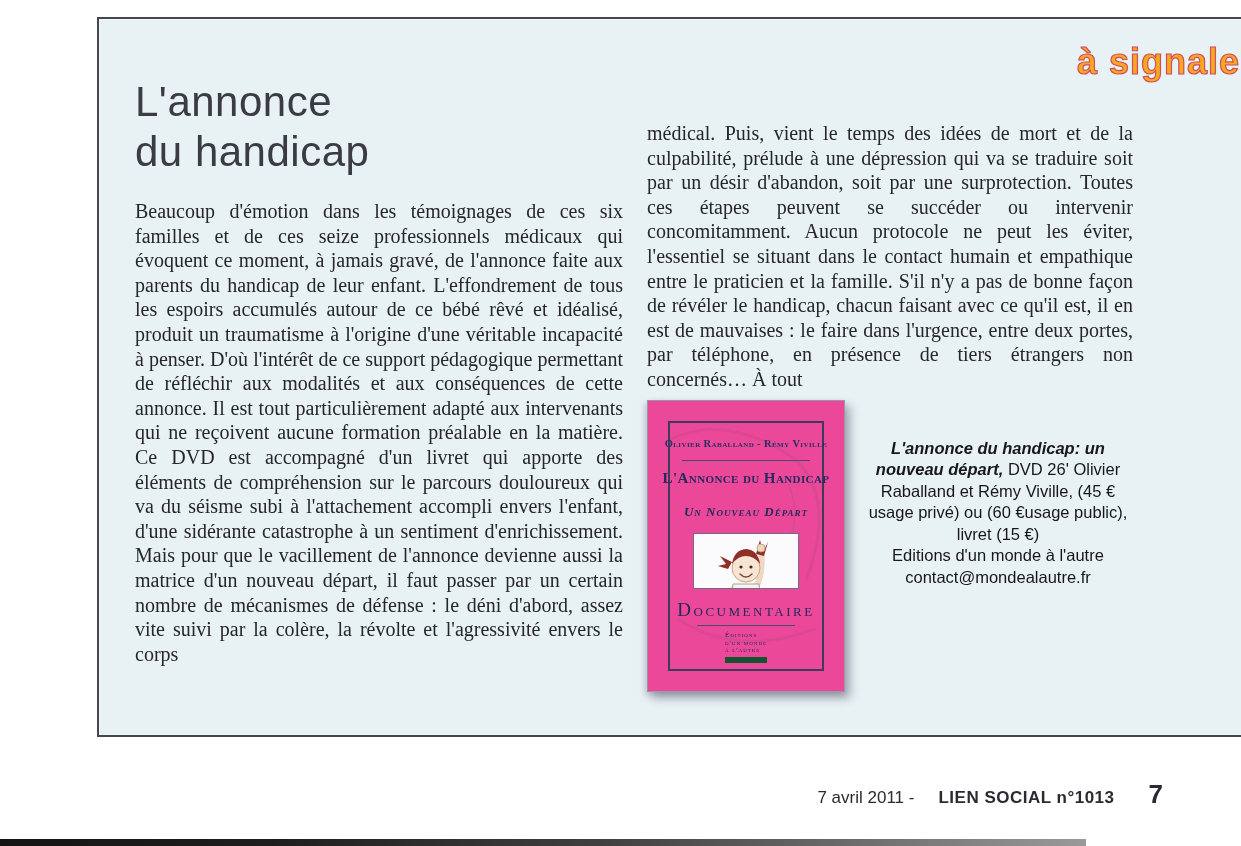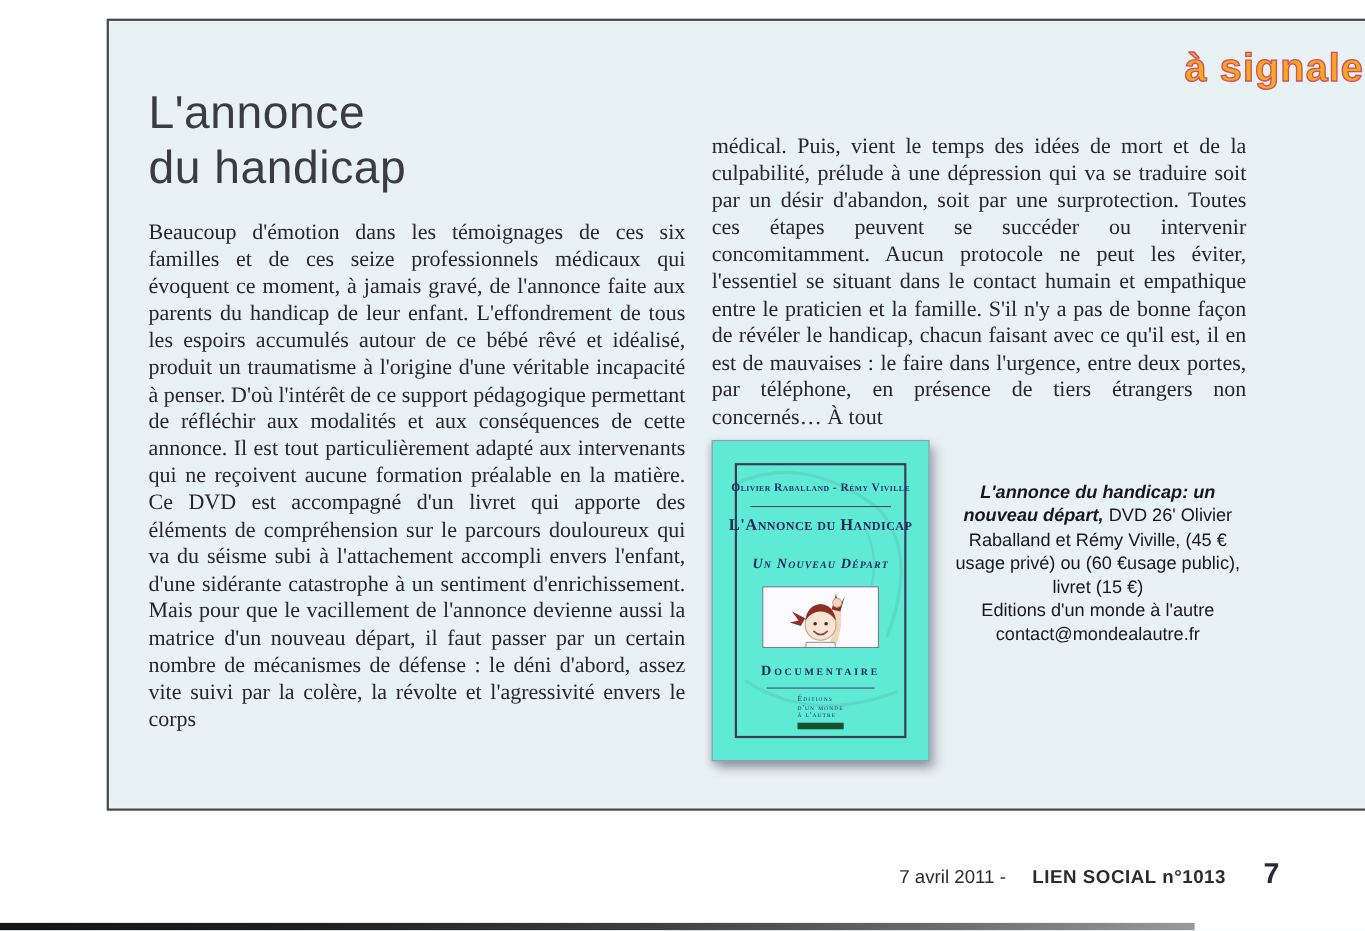--- a/index.html
+++ b/index.html
@@ -16,38 +16,38 @@
         line-height:50px;color:#3b3b44;letter-spacing:.5px;}
   .col{font-size:20px;line-height:24.6px;color:#26262b;text-align:justify;}
   .col p{margin:0;}
   .col-left{position:absolute;left:36px;top:180px;width:488px;}
   .col-right{position:absolute;left:548px;top:102px;width:486px;}
   .wrap-region{display:flex;margin-top:8px;}
   .beside{margin-left:16px;flex:1;}
 
   
   .dvd{flex:none;width:200px;}
-  .dvd-card{position:relative;width:198px;height:292px;background:#5eead4;
+  .dvd-card{position:relative;width:198px;height:292px;background:#ec4899;
         border:1px solid #9a98a8;box-sizing:border-box;padding:20px;
         box-shadow:5px 6px 9px rgba(80,80,105,.45),-2px 3px 6px rgba(80,80,105,.25);}
   .dvd-ghost{position:absolute;inset:0;opacity:.09;pointer-events:none;}
   .dvd-frame{position:relative;border:2px solid #3c3c5a;height:100%;box-sizing:border-box;
         display:flex;flex-direction:column;align-items:center;padding:9px 6px 6px;}
   .dvd-authors{font-family:"Liberation Serif",serif;font-weight:bold;font-size:10.5px;
         font-variant:small-caps;color:#252f66;letter-spacing:.4px;white-space:nowrap;}
   .rule{width:92%;height:1px;background:#4a4a70;margin:4px 0 5px;}
   .rule.short{width:70%;margin:2px 0 3px;}
   .dvd-title{font-family:"Liberation Serif",serif;font-weight:bold;font-size:15px;
         font-variant:small-caps;color:#232a5e;letter-spacing:.4px;white-space:nowrap;}
   .dvd-subtitle{font-family:"Liberation Serif",serif;font-weight:bold;font-style:italic;
         font-size:13px;font-variant:small-caps;color:#232a5e;letter-spacing:1px;margin-top:10px;}
   .illus{width:104px;height:136px;background:#fbfafd;border:1px solid #6e6e84;
         margin-top:8px;overflow:hidden;}
-  .dvd-genre{margin-top:9px;font-family:"Liberation Serif",serif;font-weight:bold;
-        font-size:13px;font-variant:small-caps;color:#232a5e;letter-spacing:2.5px;}
+  .dvd-genre{margin-top:9px;font-family:"Liberation Serif",serif;font-weight:normal;
+        font-size:19px;font-variant:small-caps;color:#232a5e;letter-spacing:2.5px;}
   .dvd-pub{margin-top:4px;text-align:left;font-family:"Liberation Serif",serif;
         font-weight:normal;font-size:7px;line-height:7.5px;font-variant:small-caps;
         color:#232a5e;letter-spacing:1px;border-bottom:6px solid #14532d;padding-bottom:2px;}
 
   
   .caption{margin-top:38px;font-family:"Liberation Sans",sans-serif;font-size:16.5px;
         line-height:21.5px;color:#17171d;text-align:center;}
   .caption .lead{font-weight:bold;font-style:italic;}
   .caption p{margin:0;}
 

